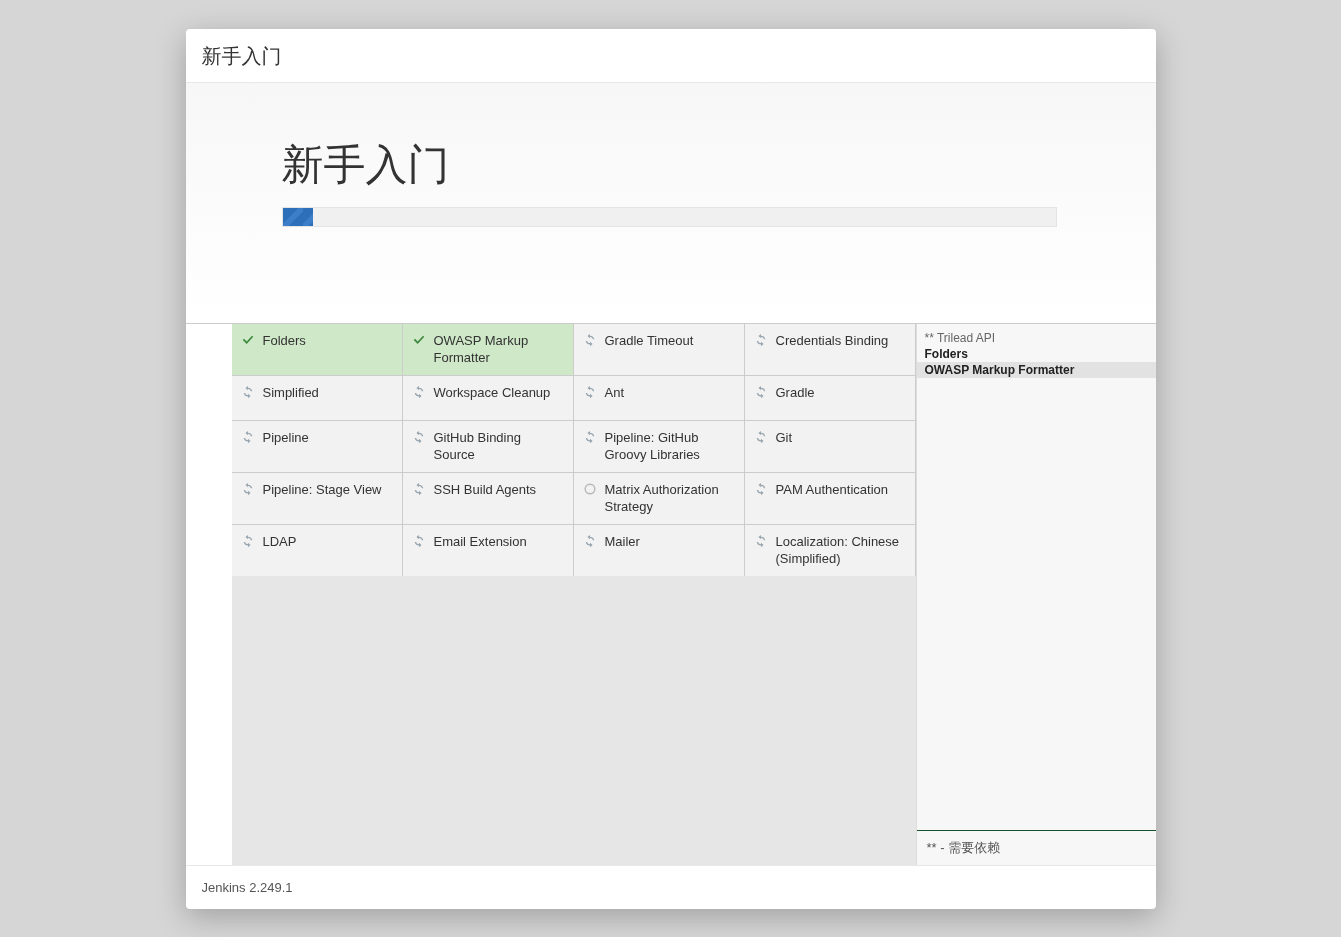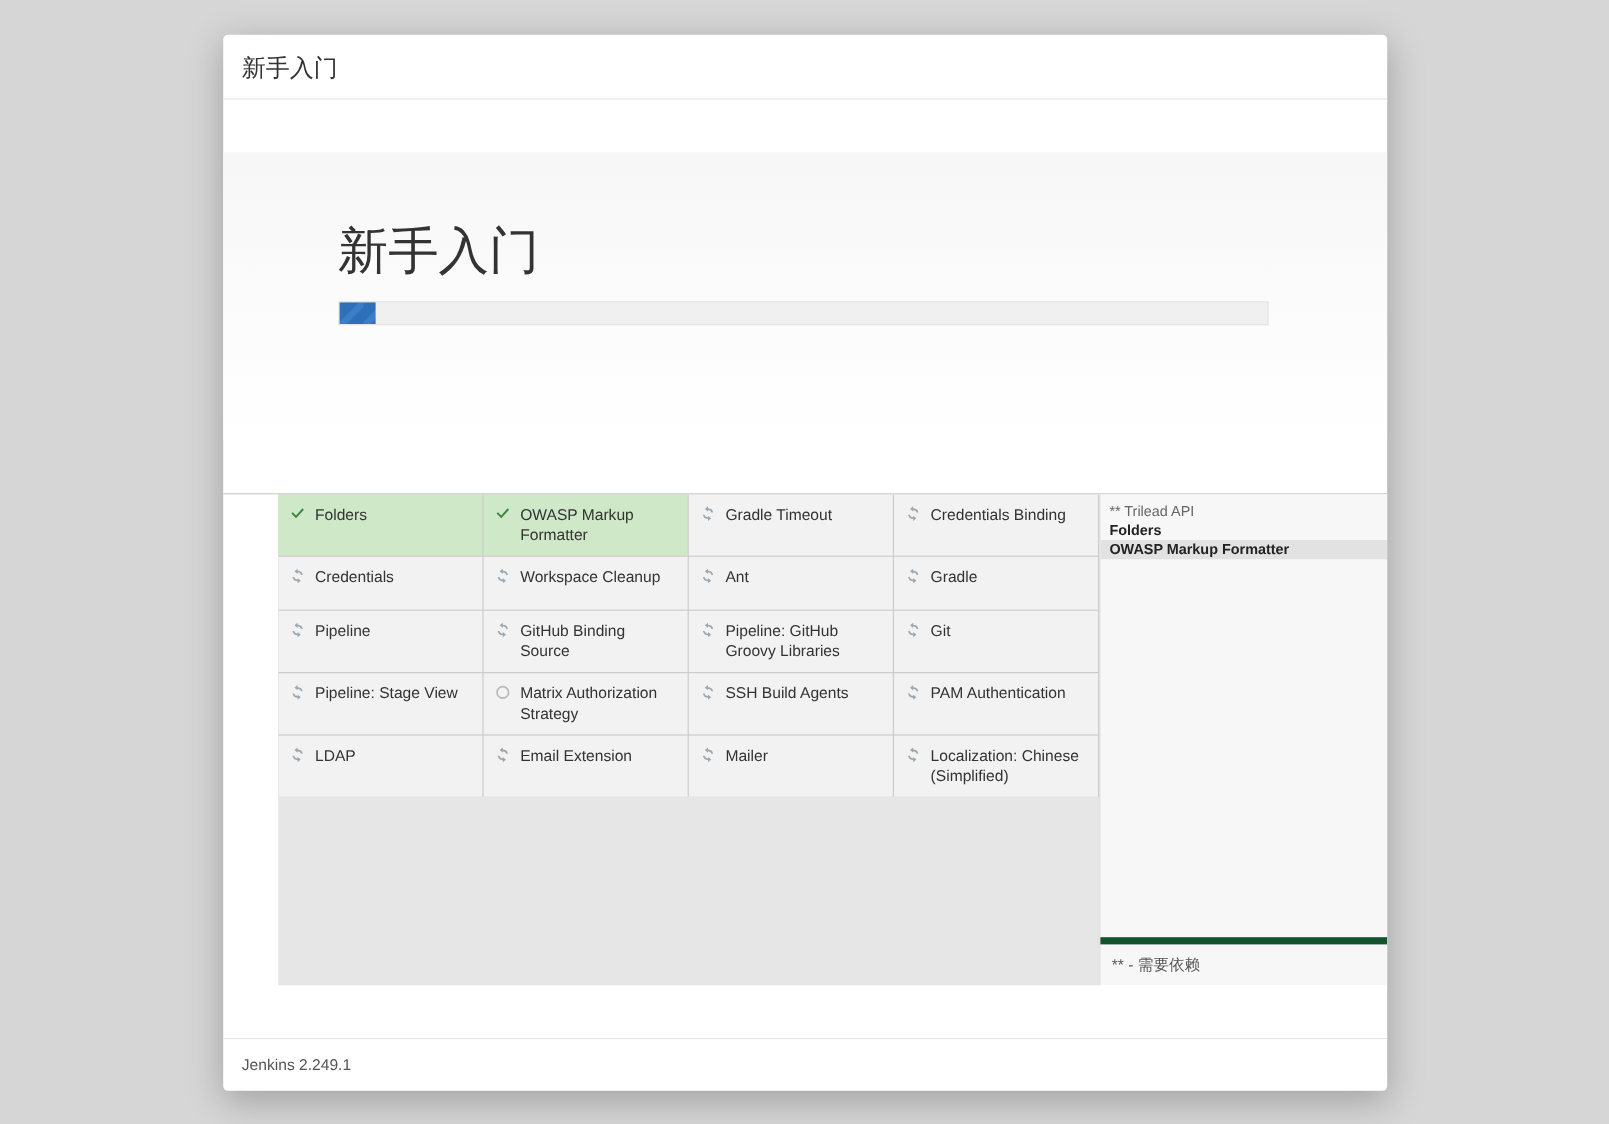--- a/index.html
+++ b/index.html
@@ -14,21 +14,20 @@
   }
   .modal {
     width: 970px;
     height: 880px;
     background: #fff;
     border-radius: 4px;
     box-shadow: 0 8px 30px rgba(0,0,0,0.25);
     display: flex;
     flex-direction: column;
     overflow: hidden;
-    gap: 44px;
   }
   .modal-header {
     padding: 14px 16px 12px 16px;
     border-bottom: 1px solid #e8e8e8;
   }
   .modal-header-title {
     font-size: 20px;
     font-weight: 400;
     color: #333;
   }
@@ -120,21 +119,21 @@
   .log-line.highlight {
     background: #e2e2e2;
     color: #222;
     font-weight: bold;
     margin-left: -8px;
     margin-right: -8px;
     padding-left: 8px;
     padding-right: 8px;
   }
   .log-footer {
-    border-top: 6px solid #14532d;
+    border-top: 1px solid #14532d;
     padding: 8px 10px;
     font-size: 13px;
     color: #555;
   }
   .modal-footer {
     border-top: 1px solid #e8e8e8;
     padding: 14px 16px;
     font-size: 13px;
     color: #555;
   }
@@ -191,21 +190,21 @@
               </svg>
             </span>
             <span class="label">Credentials Binding</span>
           </div>
           <div class="plugin-cell">
             <span class="icon">
               <svg width="14" height="14" viewBox="0 0 16 16">
                 <path fill="#9aa7b0" d="M8 3a5 5 0 0 1 4.9 4h-1.55A3.5 3.5 0 0 0 8 4.5V6L5 3.5 8 1v2zM8 13a5 5 0 0 1-4.9-4h1.55A3.5 3.5 0 0 0 8 11.5V10l3 2.5L8 15v-2z"></path>
               </svg>
             </span>
-            <span class="label">Credentials</span>
+            <span class="label">Simplified</span>
           </div>
           <div class="plugin-cell">
             <span class="icon">
               <svg width="14" height="14" viewBox="0 0 16 16">
                 <path fill="#9aa7b0" d="M8 3a5 5 0 0 1 4.9 4h-1.55A3.5 3.5 0 0 0 8 4.5V6L5 3.5 8 1v2zM8 13a5 5 0 0 1-4.9-4h1.55A3.5 3.5 0 0 0 8 11.5V10l3 2.5L8 15v-2z"></path>
               </svg>
             </span>
             <span class="label">Workspace Cleanup</span>
           </div>
           <div class="plugin-cell">
@@ -260,32 +259,32 @@
             <span class="icon">
               <svg width="14" height="14" viewBox="0 0 16 16">
                 <path fill="#9aa7b0" d="M8 3a5 5 0 0 1 4.9 4h-1.55A3.5 3.5 0 0 0 8 4.5V6L5 3.5 8 1v2zM8 13a5 5 0 0 1-4.9-4h1.55A3.5 3.5 0 0 0 8 11.5V10l3 2.5L8 15v-2z"></path>
               </svg>
             </span>
             <span class="label">Pipeline: Stage View</span>
           </div>
           <div class="plugin-cell">
             <span class="icon">
               <svg width="14" height="14" viewBox="0 0 16 16">
+                <path fill="#9aa7b0" d="M8 3a5 5 0 0 1 4.9 4h-1.55A3.5 3.5 0 0 0 8 4.5V6L5 3.5 8 1v2zM8 13a5 5 0 0 1-4.9-4h1.55A3.5 3.5 0 0 0 8 11.5V10l3 2.5L8 15v-2z"></path>
+              </svg>
+            </span>
+            <span class="label">SSH Build Agents</span>
+          </div>
+          <div class="plugin-cell">
+            <span class="icon">
+              <svg width="14" height="14" viewBox="0 0 16 16">
                 <circle cx="8" cy="8" r="5.5" fill="none" stroke="#b8b8b8" stroke-width="1.6"></circle>
               </svg>
             </span>
             <span class="label">Matrix Authorization Strategy</span>
-          </div>
-          <div class="plugin-cell">
-            <span class="icon">
-              <svg width="14" height="14" viewBox="0 0 16 16">
-                <path fill="#9aa7b0" d="M8 3a5 5 0 0 1 4.9 4h-1.55A3.5 3.5 0 0 0 8 4.5V6L5 3.5 8 1v2zM8 13a5 5 0 0 1-4.9-4h1.55A3.5 3.5 0 0 0 8 11.5V10l3 2.5L8 15v-2z"></path>
-              </svg>
-            </span>
-            <span class="label">SSH Build Agents</span>
           </div>
           <div class="plugin-cell">
             <span class="icon">
               <svg width="14" height="14" viewBox="0 0 16 16">
                 <path fill="#9aa7b0" d="M8 3a5 5 0 0 1 4.9 4h-1.55A3.5 3.5 0 0 0 8 4.5V6L5 3.5 8 1v2zM8 13a5 5 0 0 1-4.9-4h1.55A3.5 3.5 0 0 0 8 11.5V10l3 2.5L8 15v-2z"></path>
               </svg>
             </span>
             <span class="label">PAM Authentication</span>
           </div>
           <div class="plugin-cell">

